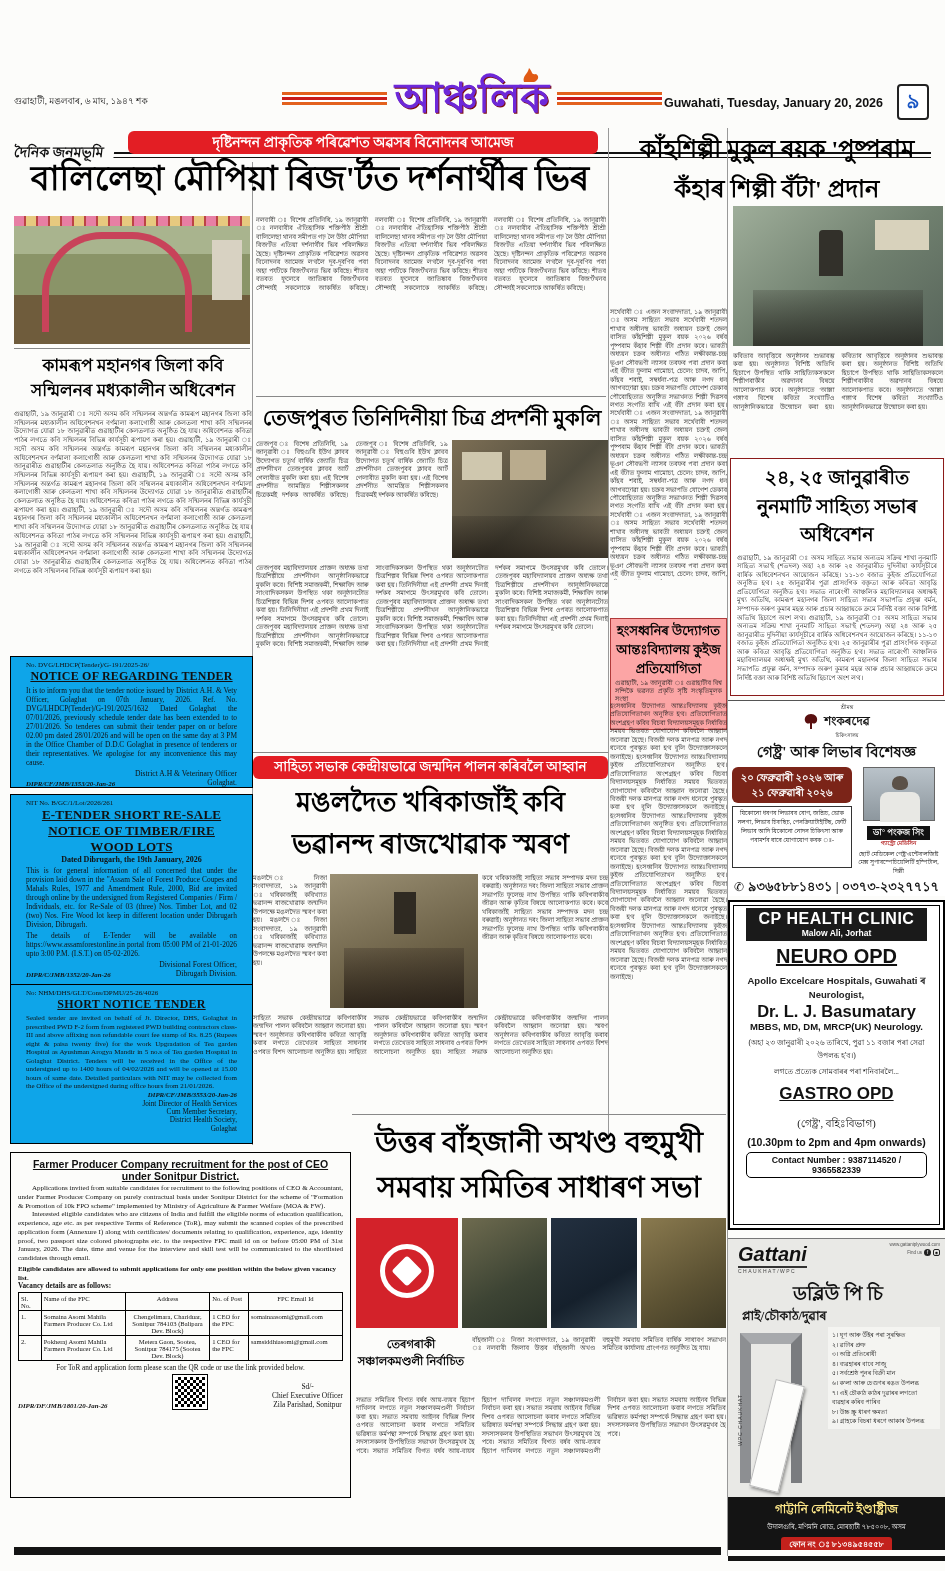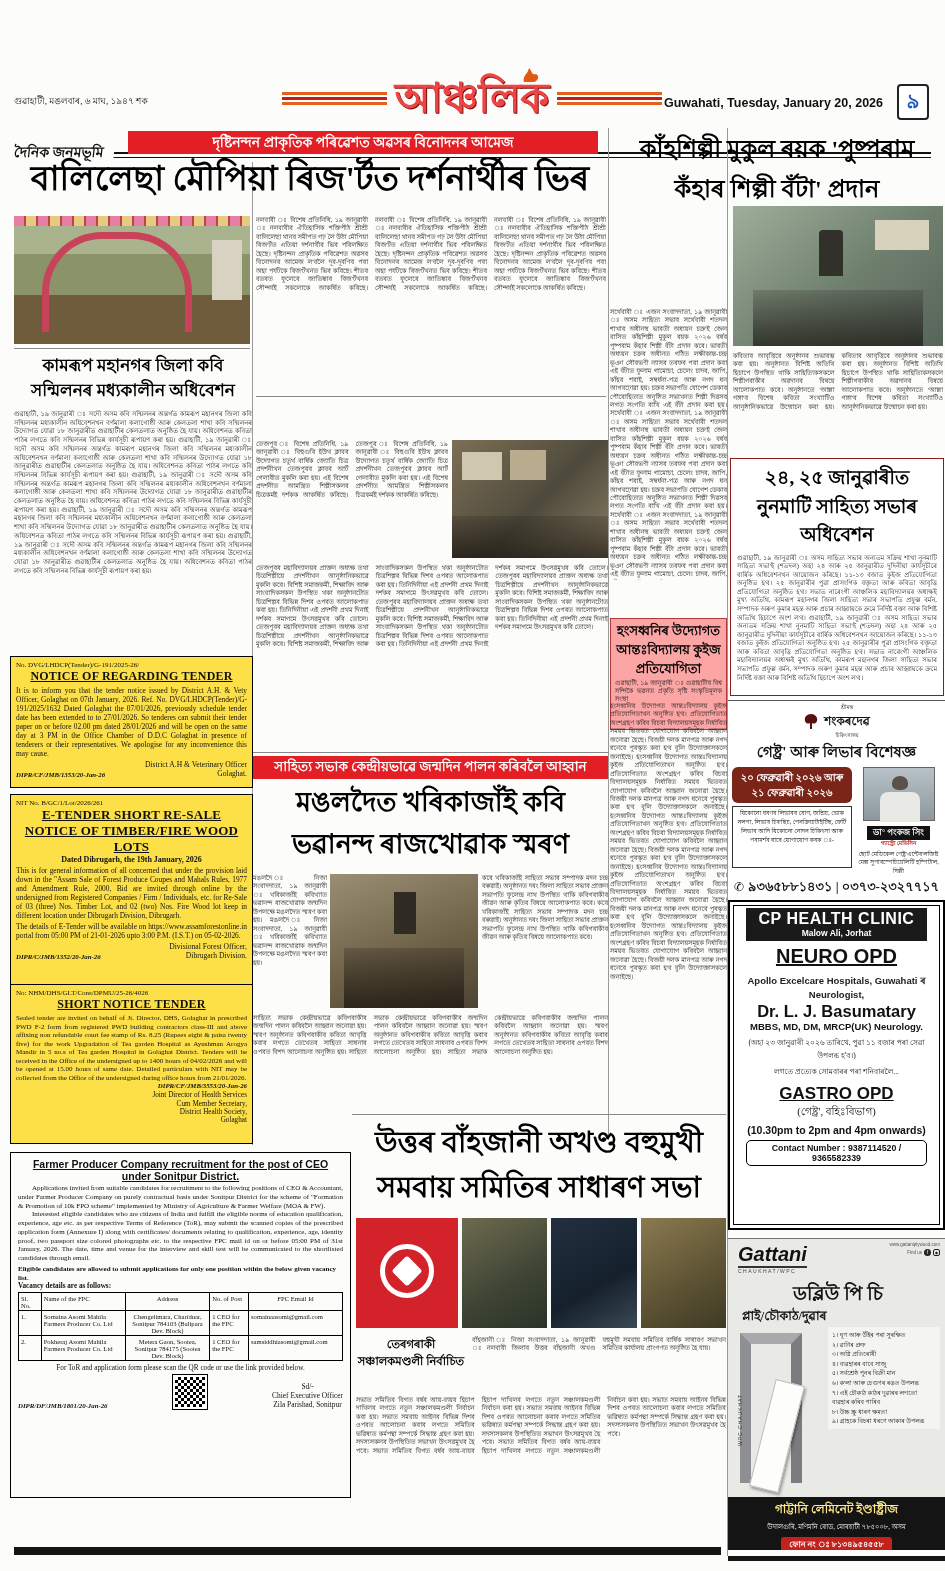--- a/index.html
+++ b/index.html
@@ -13,28 +13,28 @@
   .beng { font-family:"Liberation Serif","DejaVu Serif",serif; }
   .eng  { font-family:"Liberation Sans","DejaVu Sans",sans-serif; }
   .body-txt {
     font-size:6.4px; line-height:1.32; text-align:justify; overflow:hidden;
     color:#1c1c1c;
   }
   .cols2 { column-count:2; column-gap:7px; }
   .cols3 { column-count:3; column-gap:7px; }
   .kicker {
     background:#e31e24; color:#fff; font-weight:bold; text-align:center;
-    display:flex; align-items:center; justify-content:center; overflow:hidden;
+    display:flex; align-items:center; justify-content:center; overflow:hidden;border-radius:6px;
   }
   .headline { font-weight:bold; text-align:center; color:#000; overflow:hidden; }
   .vline { background:#999; width:1px; }
   .hline { background:#555; height:1px; }
   .photo { overflow:hidden; }
   .tender {
-    border:1.2px solid #000; background:#fde047; padding:4px 5px; overflow:hidden;
+    border:1.2px solid #000; background:#0ea5e9; padding:4px 15px; overflow:hidden;
     font-family:"Liberation Serif","DejaVu Serif",serif;
   }
   .tender .ref { font-size:7px; }
   .tender .t-title { font-size:12px; font-weight:bold; text-align:center; text-decoration:underline; letter-spacing:.2px; }
   .tender .t-body { font-size:7.4px; line-height:1.22; text-align:justify; margin-top:2px; }
   .tender .sign { font-size:7.6px; text-align:right; margin-top:2px; }
   .dipr { font-size:6.8px; font-weight:bold; font-style:italic; }
   table.fpc { border-collapse:collapse; width:100%; margin-top:2px; }
   table.fpc th, table.fpc td { border:0.8px solid #000; font-size:6.6px; padding:1.5px 2px; vertical-align:top; }
   table.fpc th { font-weight:normal; text-align:left; }
@@ -49,21 +49,21 @@
 </style>
 </head>
 <body>
 
 <div id="page">
 
   <div class="abs beng" style="left:14px;top:94px;font-size:9px;">গুৱাহাটী, মঙলবাৰ, ৬ মাঘ, ১৯৪৭ শক</div>
 
   <div class="abs" style="left:282px;top:78px;width:380px;display:flex;align-items:center;justify-content:center;gap:8px;">
     <div style="width:105px;height:13px;background:repeating-linear-gradient(180deg,#e3611e 0 3px,#fff 3px 5px,#c81c1c 5px 8px,#fff 8px 10px,#e3611e 10px 13px);"></div>
-    <div class="beng" style="position:relative;font-size:41px;font-weight:bold;color:#ef4444;line-height:1;text-shadow:1px 1px 0 #7e0d0d;">আঞ্চলিক</div>
+    <div class="beng" style="position:relative;font-size:41px;font-weight:bold;color:#6d28d9;line-height:1;text-shadow:1px 1px 0 #7e0d0d;">আঞ্চলিক</div>
     <svg class="abs" style="left:238px;top:-12px;" width="22" height="18" viewBox="0 0 22 18">
         <path d="M4 16 C2 10 8 8 9 2 C13 6 11 9 16 8 C20 10 18 15 14 16 Z" fill="#e05a14"></path>
       </svg>
     <div style="width:105px;height:13px;background:repeating-linear-gradient(180deg,#e3611e 0 3px,#fff 3px 5px,#c81c1c 5px 8px,#fff 8px 10px,#e3611e 10px 13px);"></div>
   </div>
 
   <div class="abs eng" style="right:62px;top:96px;font-size:12.5px;font-weight:bold;">Guwahati, Tuesday, January 20, 2026</div>
   <div class="abs beng" style="right:16px;top:84px;width:32px;height:36px;border:2px solid #222;border-radius:4px;display:flex;align-items:center;justify-content:center;font-size:20px;font-weight:bold;color:#1a56c4;background:#fff;">৯</div>
 
   <div class="abs" style="left:14px;top:152px;width:917px;border-top:2.5px solid #111;border-bottom:1px solid #111;height:6px;"></div>
@@ -168,20 +168,21 @@
       <div class="qr"></div>
       <div style="font-size:7.4px;text-align:center;line-height:1.25;">
         <span>Sd/-</span><br>
         <span>Chief Executive Officer</span><br>
         <span>Zila Parishad, Sonitpur</span>
       </div>
     </div>
   </div>
 
   <div class="abs hline" style="left:256px;top:396px;width:350px;background:#888;"></div>
+  <div class="abs headline beng" style="left:256px;top:402px;width:352px;font-size:21px;">তেজপুৰত তিনিদিনীয়া চিত্ৰ প্ৰদৰ্শনী মুকলি</div>
   <div class="abs body-txt cols2 beng" style="left:256px;top:440px;width:192px;height:120px;">তেজপুৰ ঃ বিশেষ প্ৰতিনিধি, ১৯ জানুৱাৰী ঃ বিহুগুৰি ইউথ ক্লাবৰ উদ্যোগত চতুৰ্থ বাৰ্ষিক জ্যোতি চিত্ৰ প্ৰদৰ্শনীখন তেজপুৰৰ ক্লাবৰ আৰ্ট গেলাৰীত মুকলি কৰা হয়। এই বিশেষ প্ৰদৰ্শনীত আমন্ত্ৰিত শিল্পীসকলৰ চিত্ৰকৰ্মই দৰ্শকক আকৰ্ষিত কৰিছে। তেজপুৰ ঃ বিশেষ প্ৰতিনিধি, ১৯ জানুৱাৰী ঃ বিহুগুৰি ইউথ ক্লাবৰ উদ্যোগত চতুৰ্থ বাৰ্ষিক জ্যোতি চিত্ৰ প্ৰদৰ্শনীখন তেজপুৰৰ ক্লাবৰ আৰ্ট গেলাৰীত মুকলি কৰা হয়। এই বিশেষ প্ৰদৰ্শনীত আমন্ত্ৰিত শিল্পীসকলৰ চিত্ৰকৰ্মই দৰ্শকক আকৰ্ষিত কৰিছে।</div>
   <div class="abs photo" style="left:452px;top:440px;width:156px;height:118px;background:linear-gradient(135deg,#7d6f55,#4e4a3c 55%,#8d8066);">
     <div style="position:absolute;left:10px;top:12px;width:40px;height:28px;background:#cfc7ae;"></div>
     <div style="position:absolute;left:58px;top:10px;width:36px;height:30px;background:#b9ab8d;"></div>
     <div style="position:absolute;left:0;bottom:0;width:100%;height:42px;background:linear-gradient(180deg,rgba(30,25,20,.2),rgba(25,20,15,.7));"></div>
   </div>
   <div class="abs body-txt cols3 beng" style="left:256px;top:564px;width:352px;height:186px;">তেজপুৰৰ মহাবিদ্যালয়ৰ প্ৰাক্তন অধ্যক্ষ তথা চিত্ৰশিল্পীয়ে প্ৰদৰ্শনীখন আনুষ্ঠানিকভাৱে মুকলি কৰে। বিশিষ্ট সমাজকৰ্মী, শিক্ষাবিদ আৰু সাংবাদিকসকল উপস্থিত থকা অনুষ্ঠানটোত চিত্ৰশিল্পৰ বিভিন্ন দিশৰ ওপৰত আলোকপাত কৰা হয়। তিনিদিনীয়া এই প্ৰদৰ্শনী প্ৰথম দিনাই দৰ্শকৰ সমাগমে উৎসৱমুখৰ কৰি তোলে। তেজপুৰৰ মহাবিদ্যালয়ৰ প্ৰাক্তন অধ্যক্ষ তথা চিত্ৰশিল্পীয়ে প্ৰদৰ্শনীখন আনুষ্ঠানিকভাৱে মুকলি কৰে। বিশিষ্ট সমাজকৰ্মী, শিক্ষাবিদ আৰু সাংবাদিকসকল উপস্থিত থকা অনুষ্ঠানটোত চিত্ৰশিল্পৰ বিভিন্ন দিশৰ ওপৰত আলোকপাত কৰা হয়। তিনিদিনীয়া এই প্ৰদৰ্শনী প্ৰথম দিনাই দৰ্শকৰ সমাগমে উৎসৱমুখৰ কৰি তোলে। তেজপুৰৰ মহাবিদ্যালয়ৰ প্ৰাক্তন অধ্যক্ষ তথা চিত্ৰশিল্পীয়ে প্ৰদৰ্শনীখন আনুষ্ঠানিকভাৱে মুকলি কৰে। বিশিষ্ট সমাজকৰ্মী, শিক্ষাবিদ আৰু সাংবাদিকসকল উপস্থিত থকা অনুষ্ঠানটোত চিত্ৰশিল্পৰ বিভিন্ন দিশৰ ওপৰত আলোকপাত কৰা হয়। তিনিদিনীয়া এই প্ৰদৰ্শনী প্ৰথম দিনাই দৰ্শকৰ সমাগমে উৎসৱমুখৰ কৰি তোলে। তেজপুৰৰ মহাবিদ্যালয়ৰ প্ৰাক্তন অধ্যক্ষ তথা চিত্ৰশিল্পীয়ে প্ৰদৰ্শনীখন আনুষ্ঠানিকভাৱে মুকলি কৰে। বিশিষ্ট সমাজকৰ্মী, শিক্ষাবিদ আৰু সাংবাদিকসকল উপস্থিত থকা অনুষ্ঠানটোত চিত্ৰশিল্পৰ বিভিন্ন দিশৰ ওপৰত আলোকপাত কৰা হয়। তিনিদিনীয়া এই প্ৰদৰ্শনী প্ৰথম দিনাই দৰ্শকৰ সমাগমে উৎসৱমুখৰ কৰি তোলে।</div>
 
   <div class="abs hline" style="left:253px;top:752px;width:355px;background:#888;"></div>
   <div class="abs kicker beng" style="left:253px;top:756px;width:355px;height:23px;font-size:13.5px;">সাহিত্য সভাক কেন্দ্ৰীয়ভাৱে জন্মদিন পালন কৰিবলৈ আহ্বান</div>
@@ -273,21 +274,21 @@
         <div class="eng" style="font-size:8.5px;font-weight:bold;">Malow Ali, Jorhat</div>
       </div>
       <div class="eng" style="font-size:20px;font-weight:bold;text-align:center;text-decoration:underline;margin-top:4px;">NEURO OPD</div>
       <div class="eng" style="font-size:9.5px;font-weight:bold;text-align:center;margin-top:6px;color:#222;">Apollo Excelcare Hospitals, Guwahati ৰ</div>
       <div class="eng" style="font-size:9.5px;font-weight:bold;text-align:center;color:#222;">Neurologist,</div>
       <div class="eng" style="font-size:16.5px;font-weight:bold;text-align:center;margin-top:2px;">Dr. L. J. Basumatary</div>
       <div class="eng" style="font-size:9.5px;font-weight:bold;text-align:center;">MBBS, MD, DM, MRCP(UK) Neurology.</div>
       <div class="beng" style="font-size:7.5px;text-align:center;margin-top:5px;line-height:1.7;">(অহা ২৩ জানুৱাৰী ২০২৬ তাৰিখে, পুৱা ১১ বজাৰ পৰা সেৱা উপলব্ধ হ'ব।)</div>
       <div class="beng" style="font-size:7.5px;text-align:center;margin-top:3px;">লগতে প্ৰত্যেক সোমবাৰৰ পৰা শনিবাৰলৈ...</div>
       <div class="eng" style="font-size:17px;font-weight:bold;text-align:center;text-decoration:underline;margin-top:6px;">GASTRO OPD</div>
-      <div class="beng" style="font-size:10.5px;text-align:center;margin-top:0;">(গেষ্ট্ৰ', বহিঃবিভাগ)</div>
+      <div class="beng" style="font-size:10.5px;text-align:center;margin-top:12px;">(গেষ্ট্ৰ', বহিঃবিভাগ)</div>
       <div class="eng" style="font-size:10.5px;font-weight:bold;text-align:center;margin-top:3px;">(10.30pm to 2pm and 4pm onwards)</div>
       <div class="eng" style="border:1.2px solid #000;border-radius:5px;font-size:8.8px;font-weight:bold;text-align:center;padding:2px 0;margin-top:4px;">Contact Number : 9387114520 / 9365582339</div>
     </div>
   </div>
 
   <div class="abs" style="left:728px;top:1238px;width:217px;height:312px;background:#e9e9e6;overflow:hidden;border-top:1px solid #777;">
     <div class="eng abs" style="right:5px;top:3px;font-size:4.5px;color:#555;">www.gattaniplywood.com</div>
     <div class="abs" style="right:5px;top:10px;display:flex;align-items:center;gap:2px;">
       <span class="eng" style="font-size:4.5px;color:#555;">Find us</span>
       <span style="width:7px;height:7px;border-radius:50%;background:#222;color:#fff;font-size:5px;text-align:center;line-height:7px;font-family:'Liberation Sans',sans-serif;">f</span>

